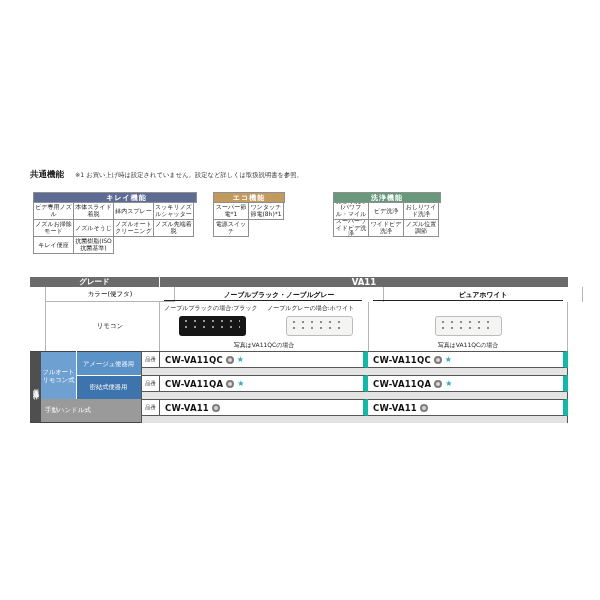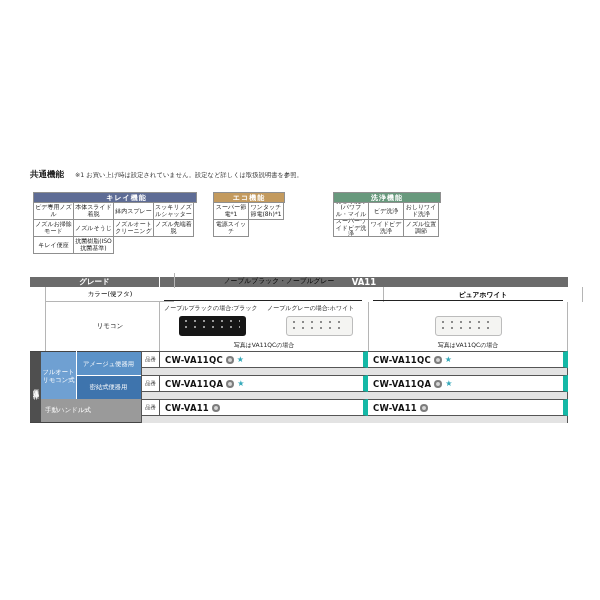--- a/index.html
+++ b/index.html
@@ -103,21 +103,21 @@
       <div class="ftc">ワイドビデ洗浄</div>
       <div class="ftc">ノズル位置調節</div>
     </div>
   </div>
 
 
   <div class="abs hdr-cell" style="left: 30px; top: 277px; width: 129px; height: 10px; font-size: 7.5px; background-color: rgb(107, 107, 107);">グレード</div>
   <div class="abs hdr-cell" style="left: 159px; top: 277px; width: 409px; height: 10px; font-size: 8.5px; border-left: 1px solid rgb(255, 255, 255); background-color: rgb(107, 107, 107);">VA11</div>
 
   <div class="abs cell-center lite" style="left:30px; top:287px; width:129px; height:15px; font-size:6.5px; border-bottom:1px solid #b5b5b5;">カラー(便フタ)</div>
-  <div class="abs cell-center lite" style="left:159px; top:273px; width:209px; height:15px; font-size:6.8px; font-weight:400;">ノーブルブラック・ノーブルグレー</div>
+  <div class="abs cell-center lite" style="left:159px; top:287px; width:209px; height:15px; font-size:6.8px; font-weight:700;">ノーブルブラック・ノーブルグレー</div>
   <div class="abs cell-center lite" style="left:368px; top:287px; width:200px; height:15px; font-size:6.8px; font-weight:600; border-right:1px solid #b5b5b5;">ピュアホワイト</div>
   <div class="abs underline" style="left:164px; top:300px; width:198px;"></div>
   <div class="abs underline" style="left:373px; top:300px; width:190px;"></div>
 
   <div class="abs cell-center lite" style="left:30px; top:302px; width:129px; height:49px; font-size:6.5px;">リモコン</div>
 
   <div class="abs lite" style="left:159px; top:302px; width:209px; height:49px;">
     <div class="abs cap" style="left:4px; top:2px;">ノーブルブラックの場合:ブラック</div>
     <div class="abs cap" style="left:107px; top:2px;">ノーブルグレーの場合:ホワイト</div>
     <div class="remote black" style="left:19px; top:14px;">

